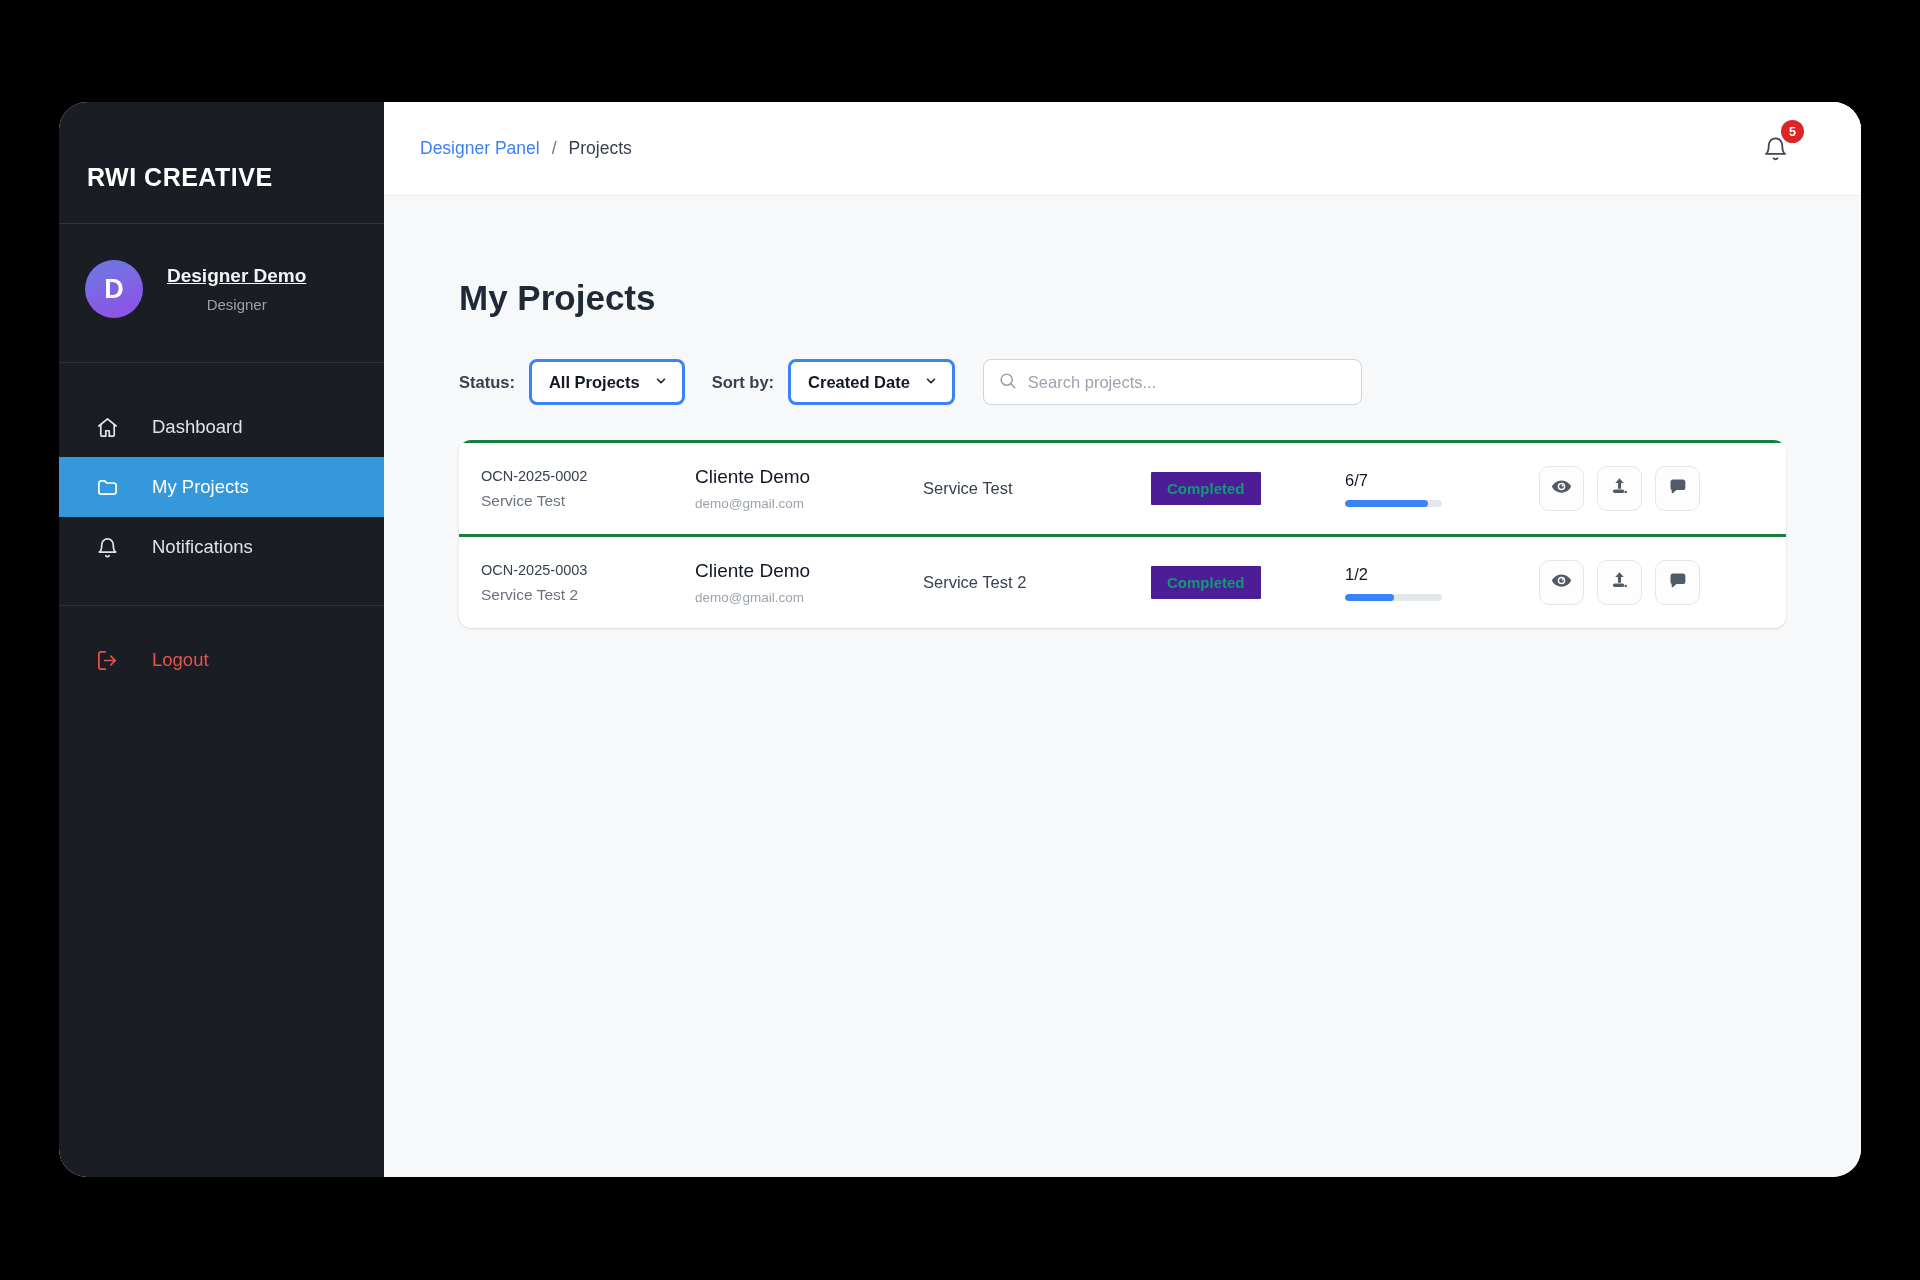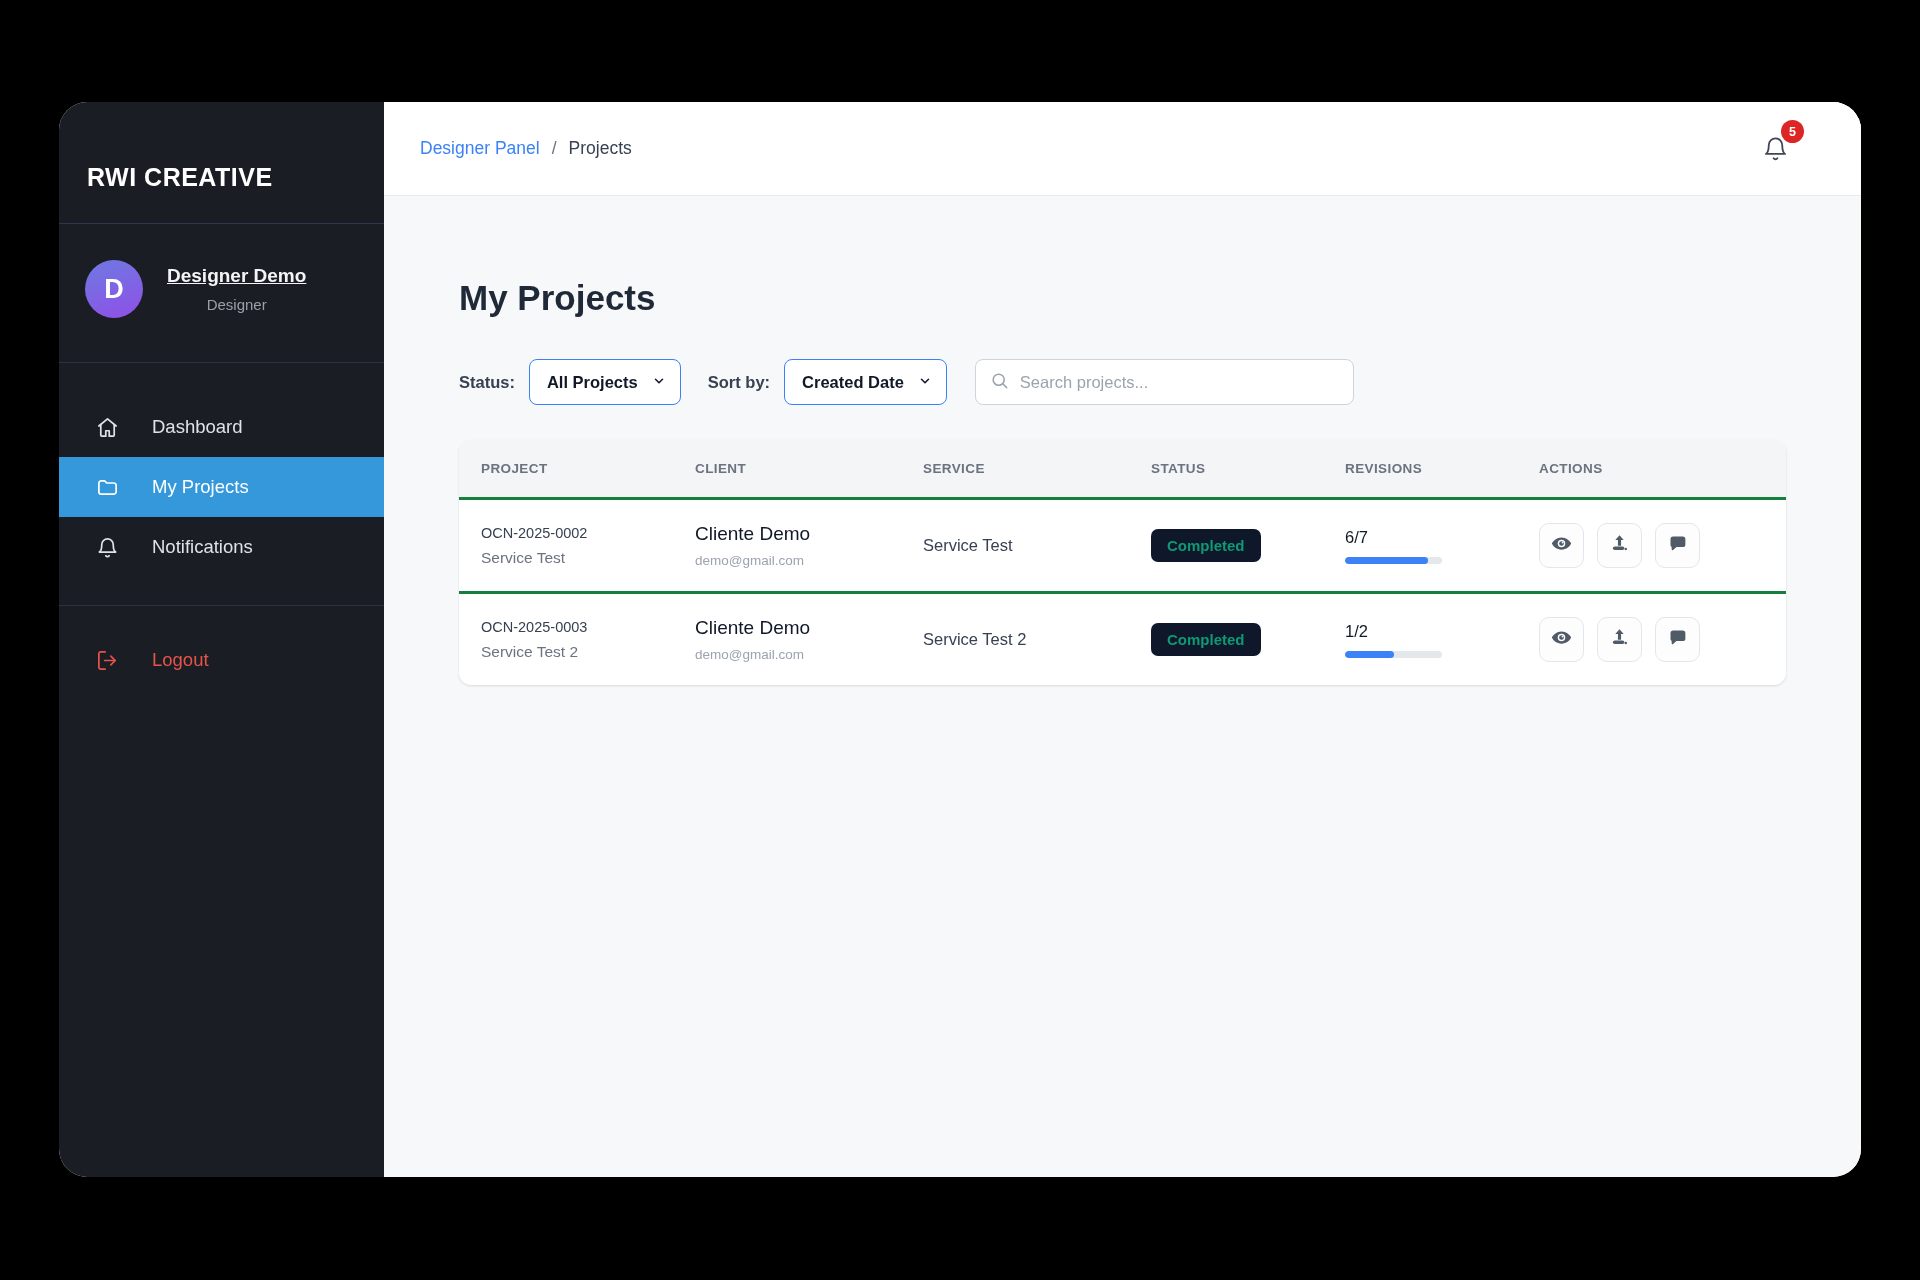--- a/index.html
+++ b/index.html
@@ -69,21 +69,21 @@
     display:flex; align-items:center; justify-content:center;
   }
   .content { padding:82px 70px 0 75px; }
   .page-title { font-size:35px; font-weight:700; color:#1f2937; }
   .page-subtitle { margin-top:15px; font-size:17.5px; color:#6b7280; }
   
   .filters { margin-top:41px; display:flex; align-items:center; }
   .filter-label { font-size:16.5px; font-weight:600; color:#374151; }
   .select-box {
     margin-left:14px; height:46px; background:#fff;
-    border:1px solid #3b82f6; border-radius:8px;
+    border:3px solid #3b82f6; border-radius:8px;
     display:flex; align-items:center; gap:14px; padding:0 14px 0 17px;
     font-size:16.5px; font-weight:600; color:#111827; cursor:pointer;
   }
   .select-box svg { width:14px; height:14px; }
   .gap-lg { margin-left:27px; }
   .search-box {
     margin-left:28px; width:379px; height:46px; background:#fff;
     border:1px solid #cfd4da; border-radius:8px;
     display:flex; align-items:center; padding:0 14px; gap:11px;
   }
@@ -110,21 +110,21 @@
   }
   .t-row { height:94px; border-top:3px solid #15803d; }
   .cell-stack { display:flex; flex-direction:column; gap:8px; }
   .proj-id { font-size:14.5px; color:#374151; }
   .proj-name { font-size:15.5px; color:#6b7280; }
   .client-name { font-size:19px; font-weight:400; color:#111827; }
   .client-email { font-size:13.5px; color:#9ca3af; }
   .service-text { font-size:16.5px; color:#374151; }
   .status-badge {
     display:inline-block; width:fit-content; padding:8px 16px;
-    background:#0f172a; color:#0d9a74; border-radius:7px;
+    background:#4c1d95; color:#0d9a74; border-radius:1px;
     font-size:15px; font-weight:600;
   }
   .rev-value { font-size:16.5px; color:#111827; margin-bottom:10px; }
   .progress-track { width:97px; height:7px; border-radius:4px; background:#e5e8eb; overflow:hidden; }
   .progress-fill { height:100%; border-radius:4px; background:#3b82f6; }
   .actions { display:flex; gap:13px; }
   .action-btn {
     width:45px; height:45px; border:1px solid #e3e6ea; border-radius:10px;
     background:#fdfdfe; display:flex; align-items:center; justify-content:center;
     cursor:pointer; color:#515b68;
@@ -235,28 +235,20 @@
             <svg viewBox="0 0 24 24" fill="none" stroke="#9ca3af" stroke-width="2" stroke-linecap="round">
                 <circle cx="11" cy="11" r="7"></circle>
                 <line x1="16.5" y1="16.5" x2="21" y2="21"></line>
               </svg>
           </span>
           <input type="text" placeholder="Search projects..." style="">
         </div>
       </div>
 
       <div class="table-card">
-        <div class="t-grid t-head">
-          <span>PROJECT</span>
-          <span>CLIENT</span>
-          <span>SERVICE</span>
-          <span>STATUS</span>
-          <span>REVISIONS</span>
-          <span>ACTIONS</span>
-        </div>
 
         <div class="t-grid t-row">
           <div class="cell-stack">
             <span class="proj-id">OCN-2025-0002</span>
             <span class="proj-name">Service Test</span>
           </div>
           <div class="cell-stack">
             <span class="client-name">Cliente Demo</span>
             <span class="client-email">demo@gmail.com</span>
           </div>

